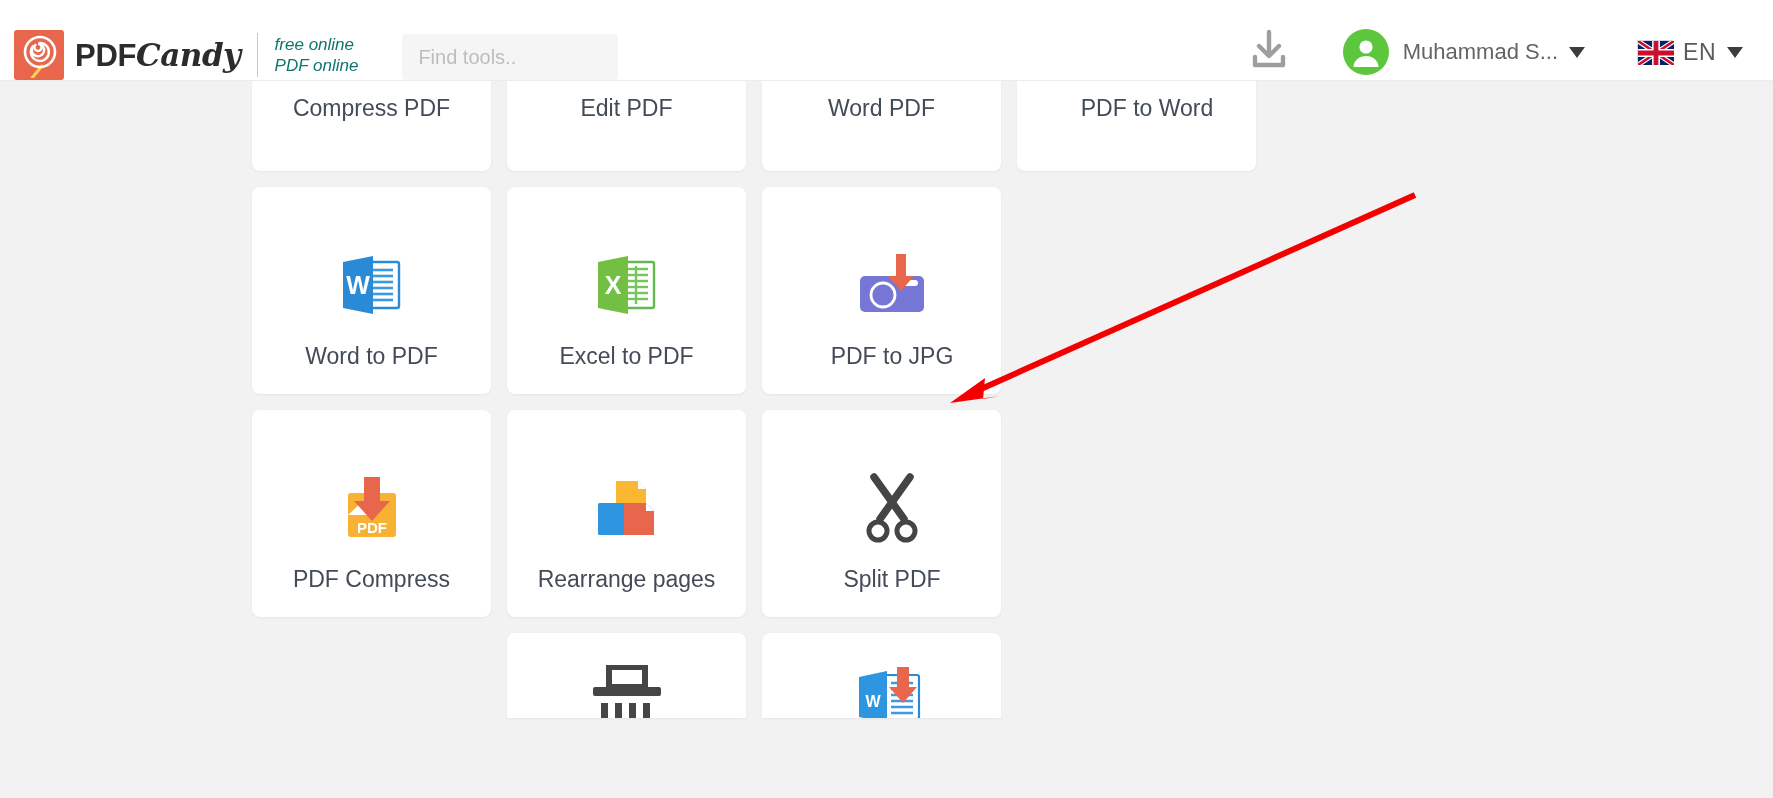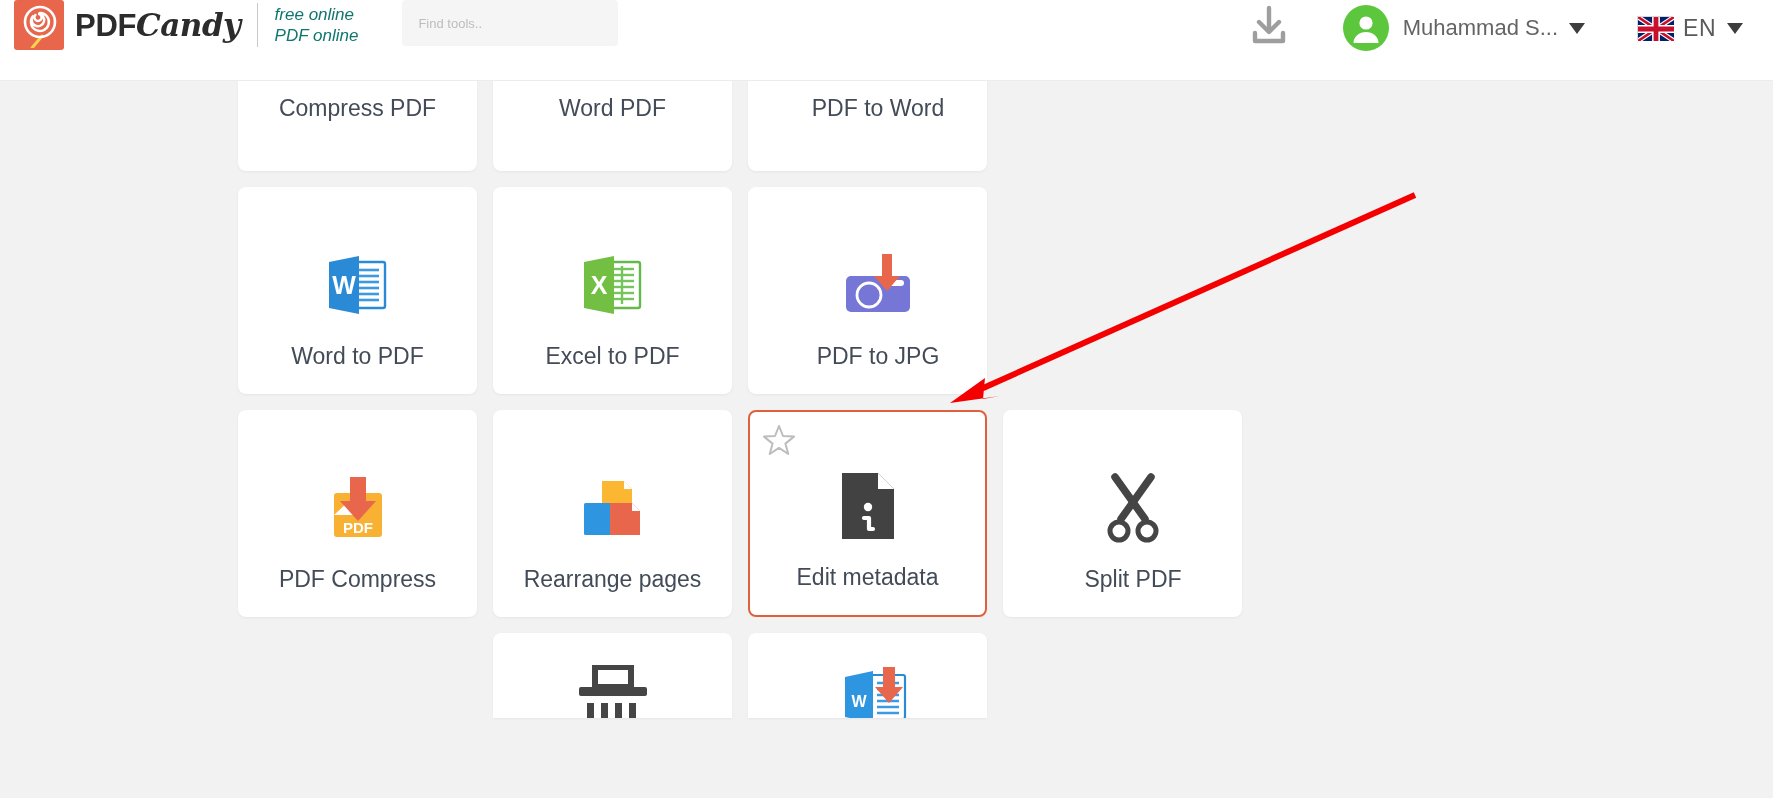--- a/index.html
+++ b/index.html
@@ -10,21 +10,21 @@
     overflow: hidden;
   }
   #root { position: relative; width: 1773px; height: 798px; overflow: hidden; }
 
   
   .header {
     position: absolute; top: 0; left: 0;
     width: 1773px; height: 81px;
     background: #ffffff;
     border-bottom: 1px solid #ececec;
-    display: flex; align-items: flex-start;
+    display: flex; align-items: flex-end;
     z-index: 30;
   }
   .logo-block { display: flex; align-items: center; margin-left: 14px; }
   .logo-mark {
     width: 50px; height: 50px; border-radius: 3px;
     background: #e8674c;
     display: flex; align-items: center; justify-content: center;
     flex: 0 0 auto;
   }
   .brand-text {
@@ -41,21 +41,21 @@
     margin: 0 17px 0 16px;
   }
   .tagline {
     font-size: 17px; line-height: 21px; color: #0f766e;
     font-style: italic; white-space: nowrap;
   }
   .search-wrap { margin-left: 44px; }
   .search-input {
     width: 216px; height: 46px;
     background: #f5f5f5; border: none; border-radius: 4px;
-    padding: 0 16px; font-size: 13px; color: #9b9b9b;
+    padding: 0 16px; font-size: 20px; color: #9b9b9b;
     font-family: "Liberation Sans", sans-serif; outline: none;
   }
   .search-input::placeholder { color: #bdbdbd; }
 
   .header-right {
     margin-left: auto; display: flex; align-items: center;
     margin-right: 30px; gap: 0;
   }
   .dl-btn {
     width: 56px; height: 56px; display: flex;
@@ -81,21 +81,21 @@
   .lang-block { display: flex; align-items: center; margin-left: 52px; cursor: pointer; }
   .flag {
     width: 36px; height: 24px; flex: 0 0 auto;
     border: 1px solid #d7d7d7;
   }
   .lang-code { margin-left: 10px; font-size: 23px; color: #5a5a5a; letter-spacing: 0.5px; }
 
   
   .grid {
     position: absolute;
-    top: 81px; left: 238px;
+    top: 81px; left: 252px;
     width: 1005px;
   }
   .grid-row { display: flex; }
   .tile {
     position: relative;
     width: 239px; height: 207px;
     margin: 0 16px 16px 0;
     background: #ffffff;
     border-radius: 8px;
     box-shadow: 0 1px 3px rgba(0,0,0,0.055);
@@ -209,20 +209,23 @@
       </div>
 
     </div>
   </div>
 
   <div class="grid">
 
     <div class="grid-row">
       <div class="tile clipped-top">
         <div class="tile-label">Compress PDF</div>
+      </div>
+      <div class="tile clipped-top">
+        <div class="tile-label">Edit PDF</div>
       </div>
       <div class="tile clipped-top">
         <div class="tile-label">Word PDF</div>
       </div>
       <div class="tile clipped-top">
         <div class="tile-label">PDF to Word</div>
       </div>
     </div>
 
     <div class="grid-row">
@@ -301,36 +304,20 @@
             <path d="M22 4 h22 l8 8 v22 h-30 z" fill="#fbb731"></path>
             <path d="M44 4 l8 8 h-8 z" fill="#ffffff"></path>
             <rect x="4" y="26" width="30" height="32" rx="1.5" fill="#2e95e0"></rect>
             <path d="M30 26 h22 l8 8 v24 h-30 z" fill="#e8674c"></path>
             <path d="M52 26 l8 8 h-8 z" fill="#ffffff"></path>
           </svg>
         </div>
         <div class="tile-label">Rearrange pages</div>
       </div>
 
-      <div class="tile selected">
-        <span class="star-fav">
-          <svg width="34" height="34" viewBox="0 0 34 34">
-            <path d="M17 3 L21 13 L32 13.6 L23.4 20.6 L26.3 31 L17 24.9 L7.7 31 L10.6 20.6 L2 13.6 L13 13 Z" fill="none" stroke="#bdbdbd" stroke-width="2" stroke-linejoin="round"></path>
-          </svg>
-        </span>
-        <div class="tile-icon">
-          <svg width="60" height="70" viewBox="0 0 60 70">
-            <path d="M4 2 h36 l16 16 v50 h-52 z" fill="#424242"></path>
-            <path d="M40 2 l16 16 h-16 z" fill="#ffffff"></path>
-            <circle cx="30" cy="36" r="4.2" fill="#ffffff"></circle>
-            <path d="M26 47 h5 v11 h4" stroke="#ffffff" stroke-width="4.2" fill="none" stroke-linecap="round" stroke-linejoin="round"></path>
-          </svg>
-        </div>
-        <div class="tile-label">Edit metadata</div>
-      </div>
 
       <div class="tile">
         <div class="tile-icon">
           <svg width="64" height="70" viewBox="0 0 64 70">
             <path d="M14 4 L44 46" stroke="#454545" stroke-width="7.5" stroke-linecap="round" fill="none"></path>
             <path d="M50 4 L20 46" stroke="#454545" stroke-width="7.5" stroke-linecap="round" fill="none"></path>
             <circle cx="18" cy="58" r="9" fill="none" stroke="#454545" stroke-width="5"></circle>
             <circle cx="46" cy="58" r="9" fill="none" stroke="#454545" stroke-width="5"></circle>
           </svg>
         </div>

